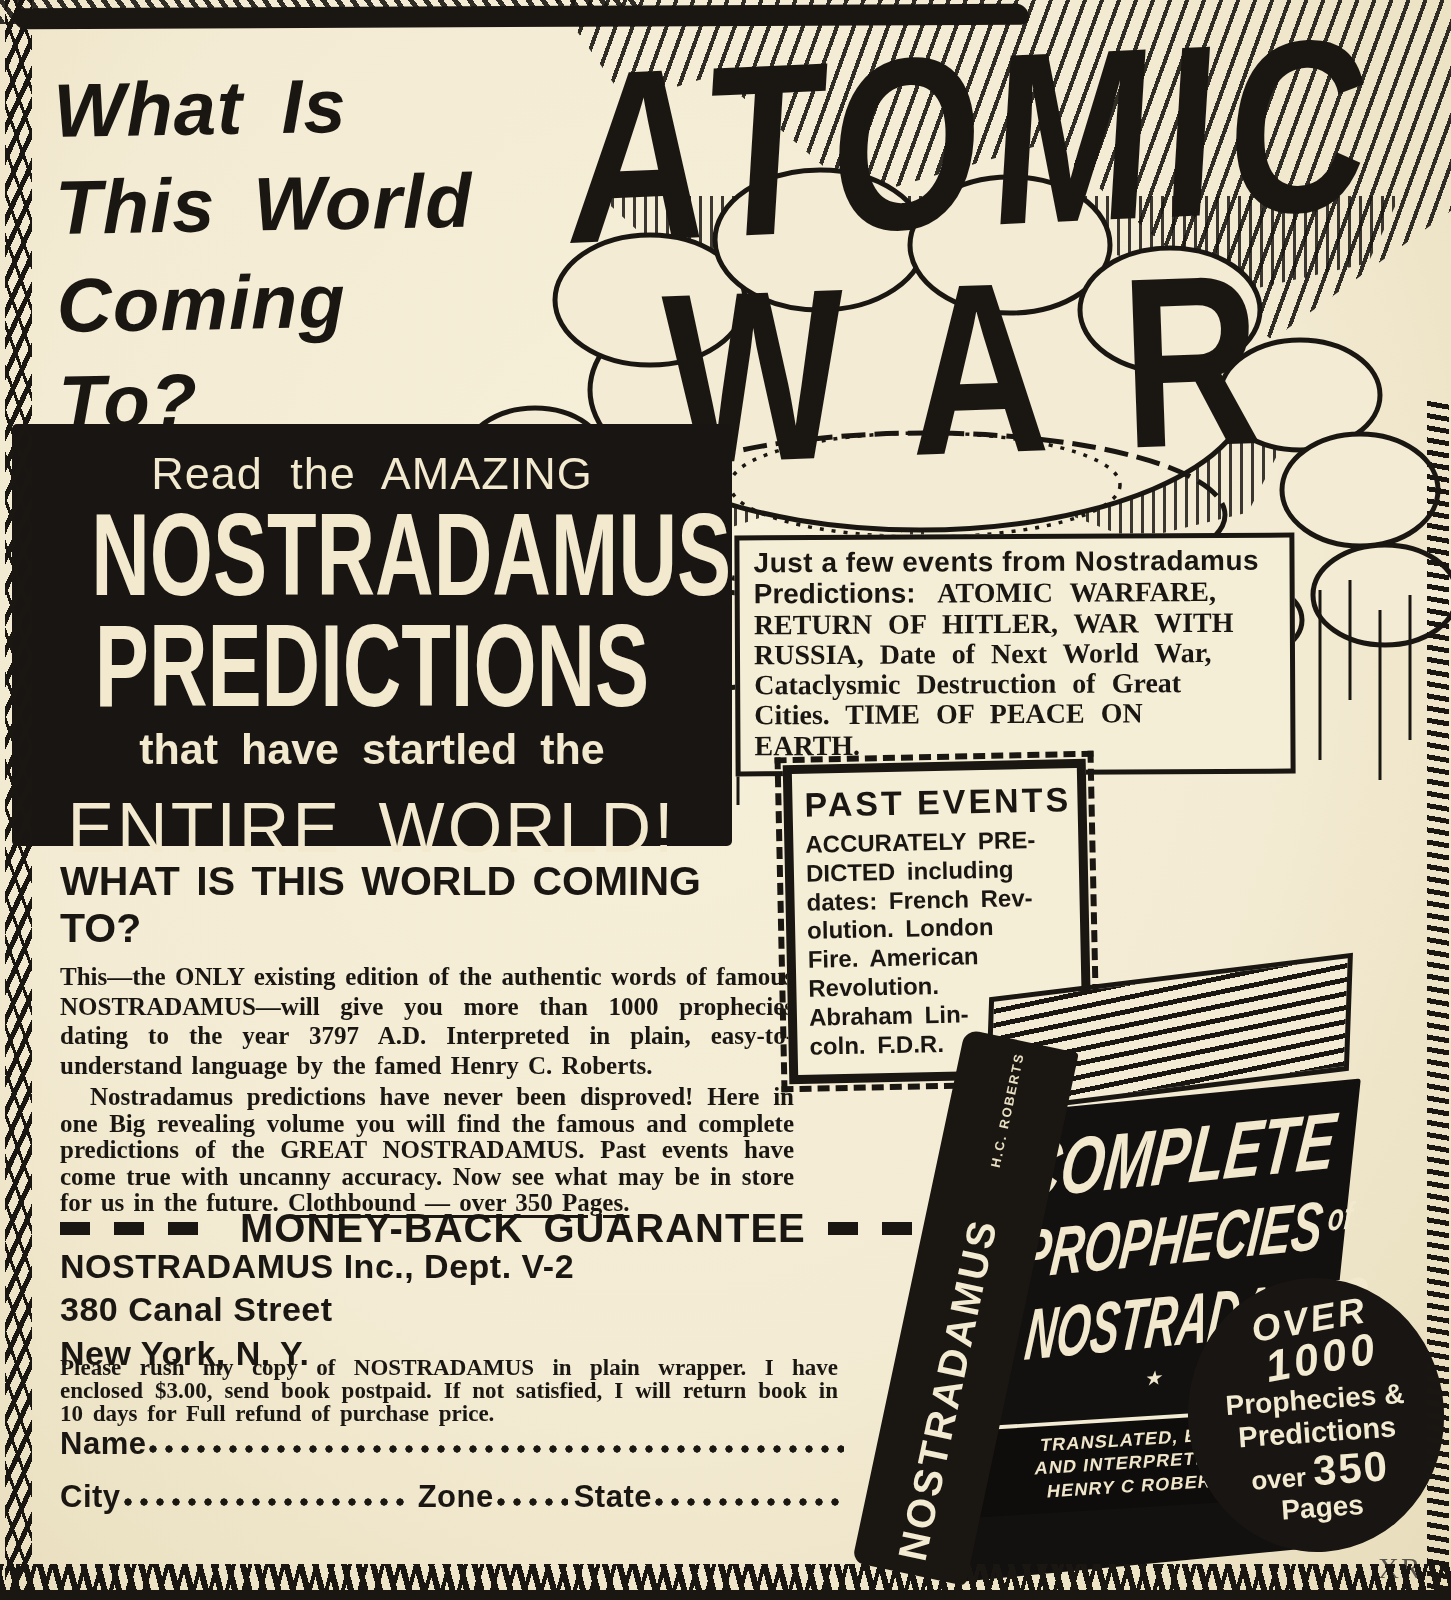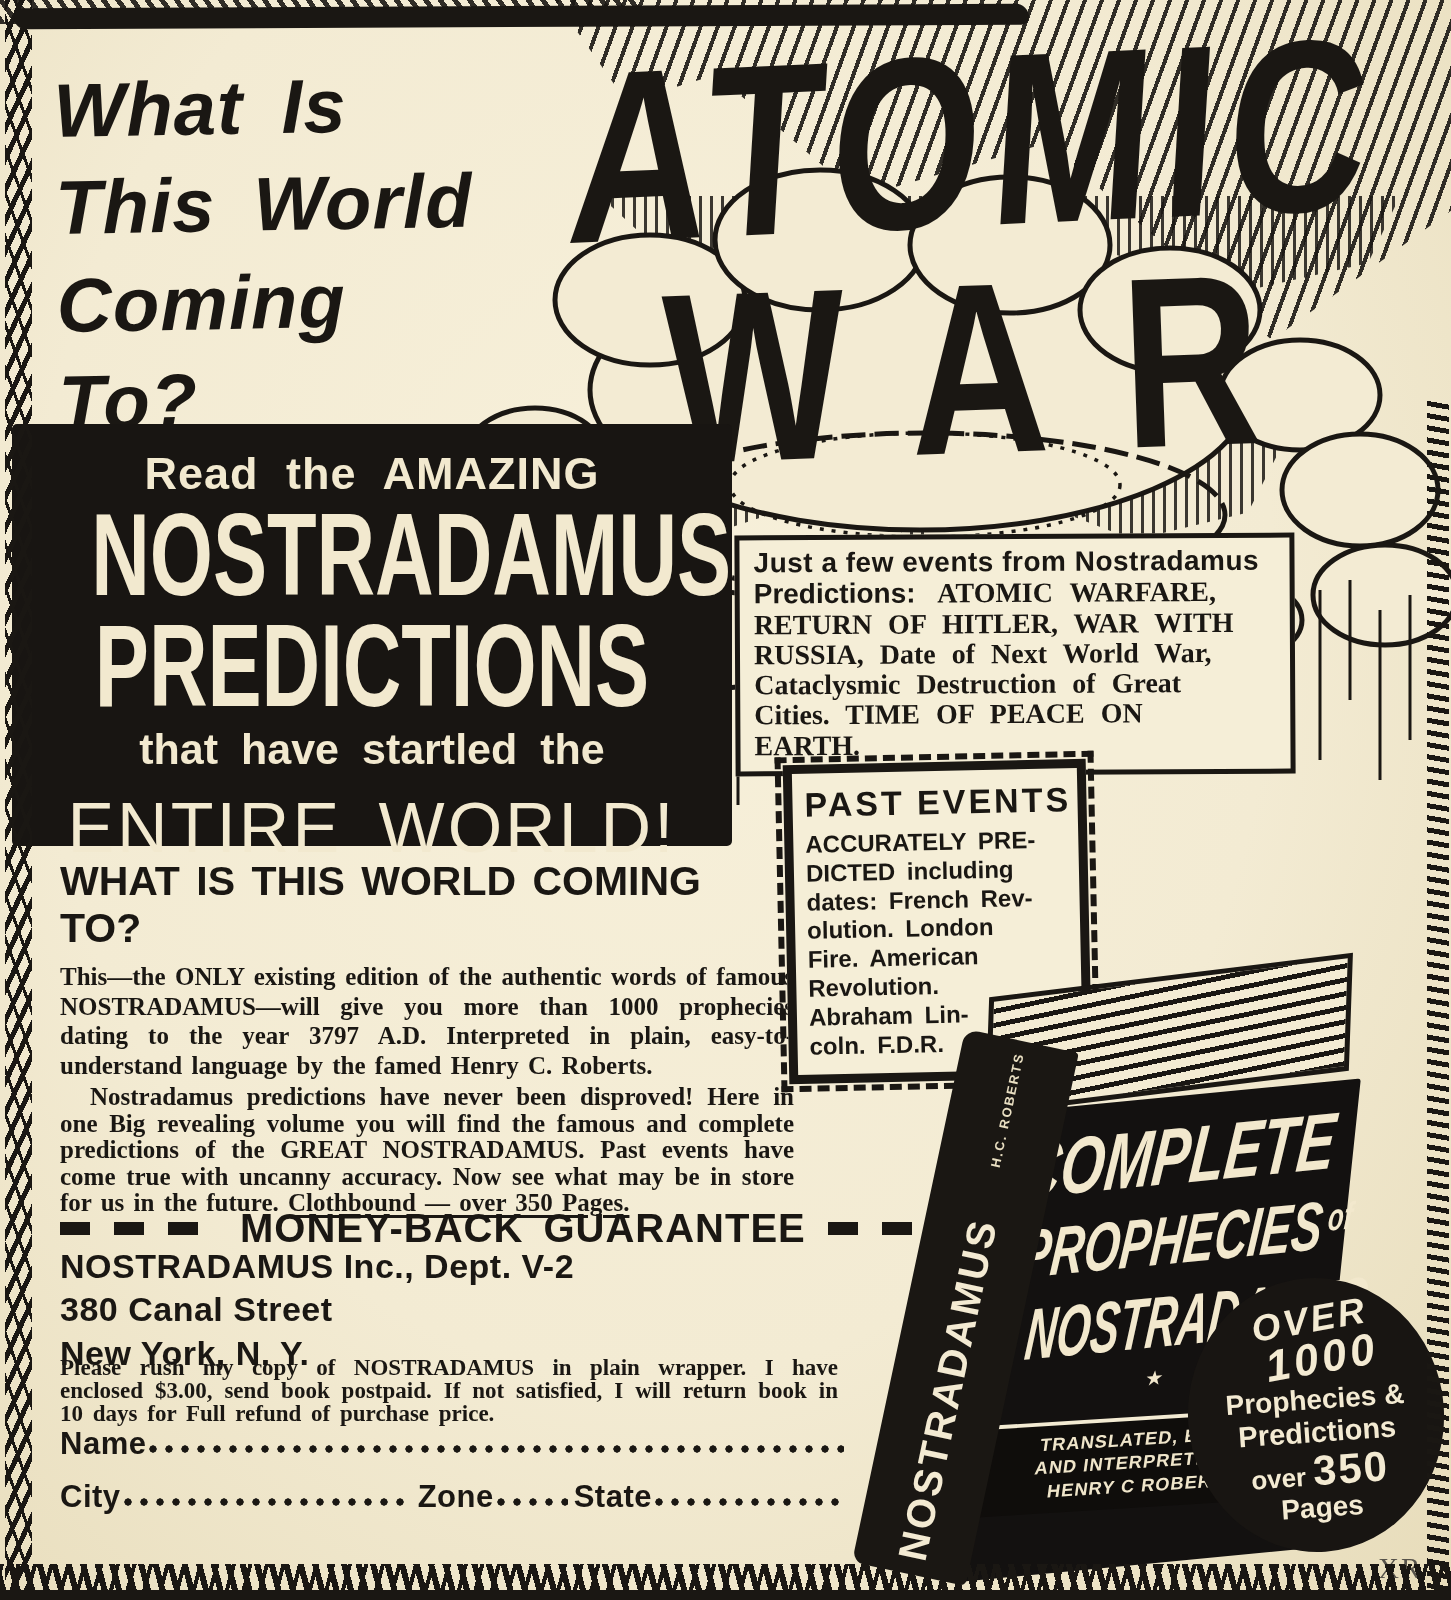--- a/index.html
+++ b/index.html
@@ -46,21 +46,21 @@
   .atomic { position:absolute; left:578px; top:36px; z-index:3; font-size:142px; font-weight:bold;
     letter-spacing:8px; white-space:nowrap; line-height:1;
     transform: rotate(-2.5deg) skewX(-6deg) scale(1.36,1.72); transform-origin:left top; }
   .war { position:absolute; left:660px; top:258px; z-index:3; font-size:150px; font-weight:bold;
     letter-spacing:58px; white-space:nowrap; line-height:1;
     transform: rotate(-2deg) scale(1.28,1.62); transform-origin:left top; }
 
   
   .promo-box { position:absolute; left:12px; top:424px; width:720px; height:422px; z-index:4;
     background:#181512; border-radius:5px; text-align:center; color:#f2e9cf; padding-top:24px; box-sizing:border-box; }
-  .promo-l1 { font-size:45px; font-weight:bold; word-spacing:14px; letter-spacing:1px; }
+  .promo-l1 { font-size:45px; font-weight:normal; word-spacing:14px; letter-spacing:1px; }
   .promo-l2, .promo-l3 { font-size:104px; font-weight:bold; line-height:1.07; white-space:nowrap;
     transform:scale(0.78,1.12); transform-origin:center; }
   .promo-l4 { font-size:43px; font-weight:bold; word-spacing:11px; margin-top:2px; }
   .promo-l5 { font-size:70px; font-weight:normal; letter-spacing:3px; word-spacing:14px; margin-top:14px; }
 
   
   .events-box { position:absolute; left:735px; top:534px; width:560px; z-index:5; box-sizing:border-box;
     border:5px solid #1a1713; background:#f5eed7; padding:8px 14px 10px; transform:rotate(-0.3deg); }
   .events-lead { font-size:28px; font-weight:bold; line-height:1.1; letter-spacing:.5px; }
   .events-line2 { font-size:28px; line-height:1.1; }

